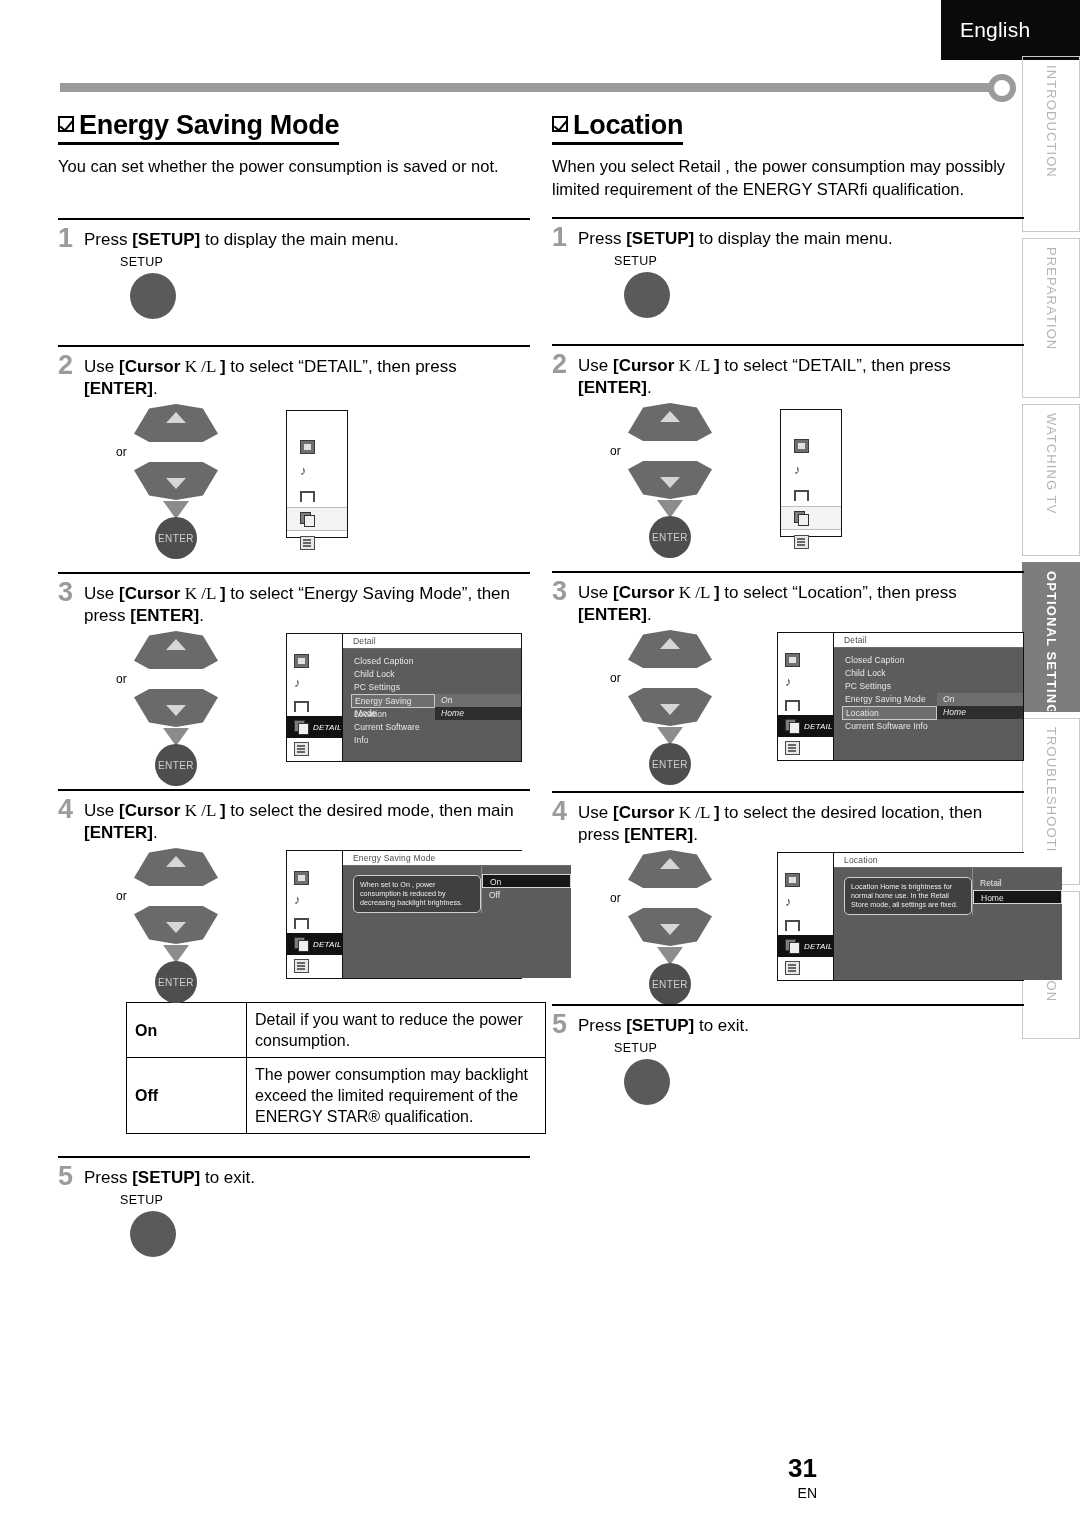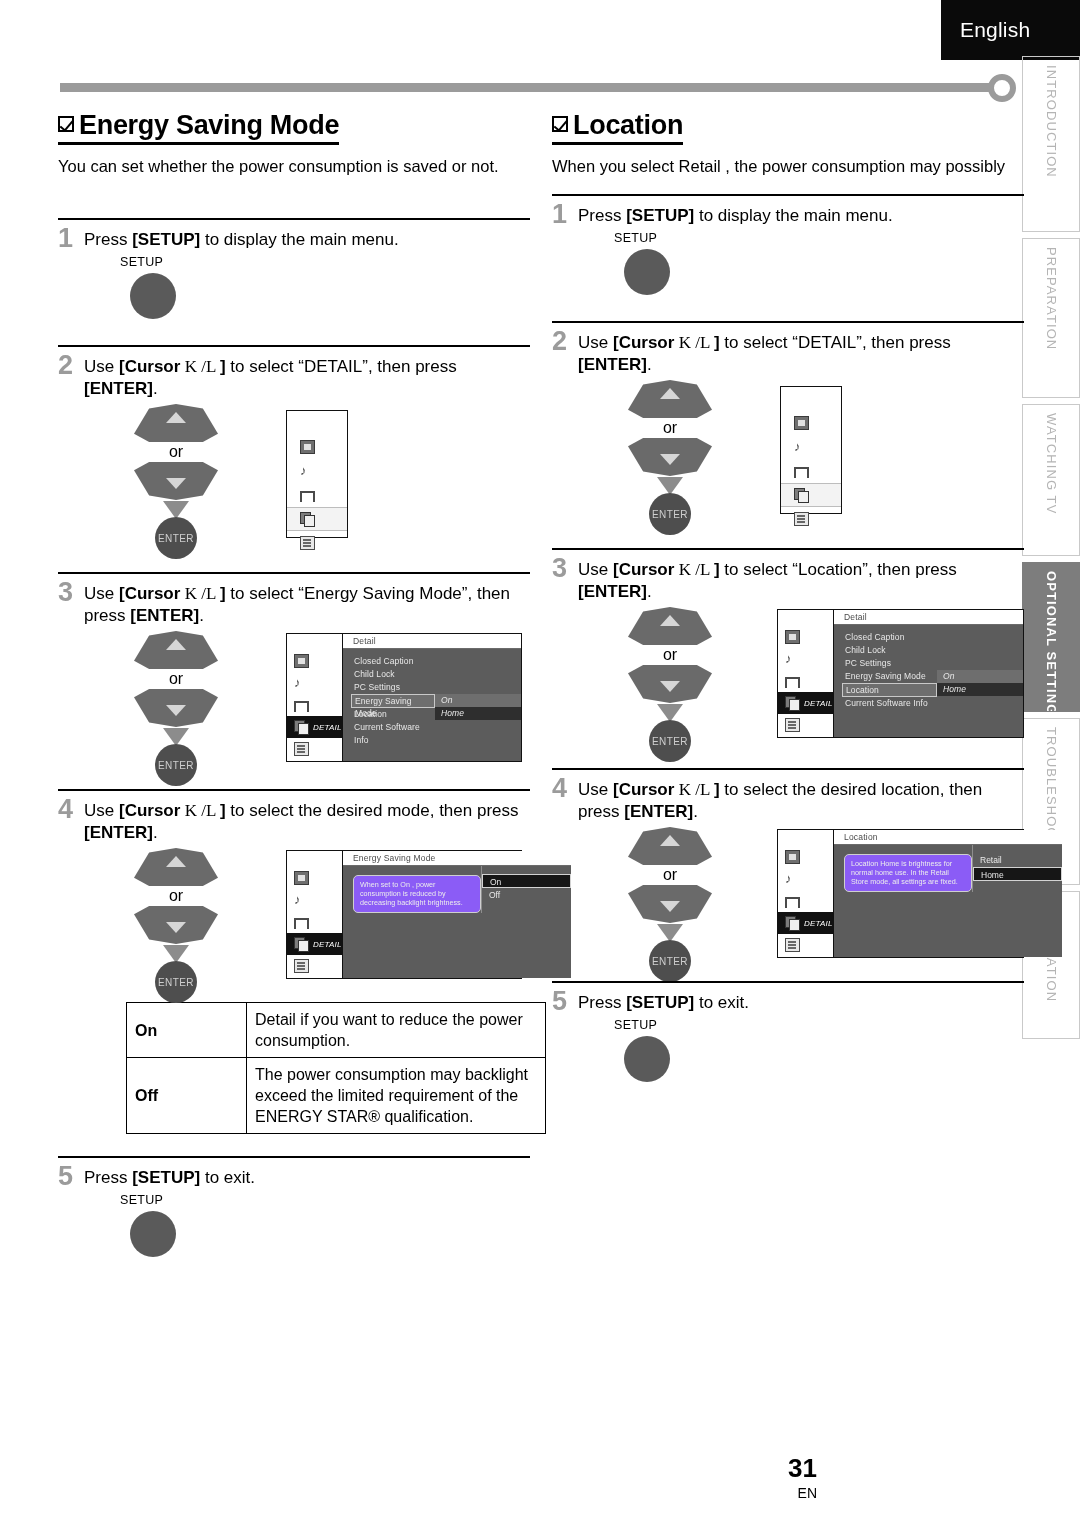--- a/index.html
+++ b/index.html
@@ -100,21 +100,21 @@
   .tri-w-up {
     position: absolute; left: 50%; top: 8px; transform: translateX(-50%);
     width: 0; height: 0; border-left: 10px solid transparent;
     border-right: 10px solid transparent; border-bottom: 11px solid #d6d6d6;
   }
   .tri-w-dn {
     position: absolute; left: 50%; top: 16px; transform: translateX(-50%);
     width: 0; height: 0; border-left: 10px solid transparent;
     border-right: 10px solid transparent; border-top: 11px solid #d6d6d6;
   }
-  .or-label { text-align: center; font-size: 16px; line-height: 18px; margin: 1px 0; }
+  .or-label { font-size: 12px; line-height: 18px; margin: 1px 0; }
   .down-chev {
     width: 0; height: 0; margin: 1px auto 0 auto;
     border-left: 13px solid transparent; border-right: 13px solid transparent;
     border-top: 18px solid #8c8c8c;
   }
   .enter-btn {
     width: 42px; height: 42px; border-radius: 50%; background: #4e4e4e;
     margin: -2px auto 0 auto; color: #cfcfcf; font-size: 10px;
     display: flex; align-items: center; justify-content: center;
     letter-spacing: .4px;
@@ -156,21 +156,21 @@
   }
   .osd-row.hl { background: #6e6e6e; border: 1px solid #c9c9c9; height: 14px; line-height: 12px; }
   .osd-vals { width: 86px; padding-top: 6px; }
   .osd-val {
     font-size: 8.5px; font-style: italic; color: #e8e8e8;
     height: 13px; line-height: 13px; padding-left: 6px; letter-spacing: .1px;
   }
   .osd-val.dark { background: #2e2e2e; }
   .osd-val.mid  { background: #6e6e6e; }
   .tip {
-    background: #8b5cf6; border: 1px solid #cfcfcf; border-radius: 5px;
+    background: #404040; border: 1px solid #cfcfcf; border-radius: 5px;
     margin: 9px 0 0 10px; padding: 4px 6px; width: 128px;
     font-size: 7.2px; line-height: 9.2px; color: #ededed;
   }
   .opt-pane { width: 90px; border-left: 1px solid #8e8e8e; padding-top: 8px; }
   .opt-row { font-size: 8.5px; color: #e9e9e9; height: 14px; line-height: 14px; padding-left: 7px; }
   .opt-row.sel { background: #161616; border: 1px solid #d3d3d3; }
 
   
   .mini-menu { position: absolute; border: 1px solid #111; background: #fff; }
   .mini-row { height: 24px; display: flex; align-items: center; padding-left: 13px; }
@@ -341,21 +341,21 @@
           </div>
         </div>
       </div>
     </div>
 
     
     <div class="step" style="margin-top:18px">
       <div class="step-head">
         <div class="step-num">4</div>
         <div class="step-text">
-          <span>Use </span><b>[Cursor</b><span class="cursor-glyph"> K /L </span><b>]</b><span> to select the desired mode, then press </span><b>[ENTER]</b><span>.</span>
+          <span>Use </span><b>[Cursor</b><span class="cursor-glyph"> K /L </span><b>]</b><span> to select the desired mode, then main </span><b>[ENTER]</b><span>.</span>
         </div>
       </div>
       <div class="art" style="height:140px">
         <div class="cursor-pad">
           <div class="arrow-up">
               <div class="tri-w-up"></div>
             </div>
           <div class="or-label">or</div>
           <div class="arrow-dn">
               <div class="tri-w-dn"></div>
@@ -428,20 +428,21 @@
     </div>
 
   </div>
 
   <div class="col col-right">
 
     <h1 class="sec-title">
       <span class="chk"></span><span>Location</span>
     </h1>
     <p class="sec-desc">When you select  Retail , the power consumption may possibly</p>
+    <p class="sec-desc" style="margin-top:0">limited requirement of the ENERGY STARfi qualification.</p>
 
     
     <div class="step" style="margin-top:16px">
       <div class="step-head">
         <div class="step-num">1</div>
         <div class="step-text">
           <span>Press </span><b>[SETUP]</b><span> to display the main menu.</span>
         </div>
       </div>
       <div class="art">

